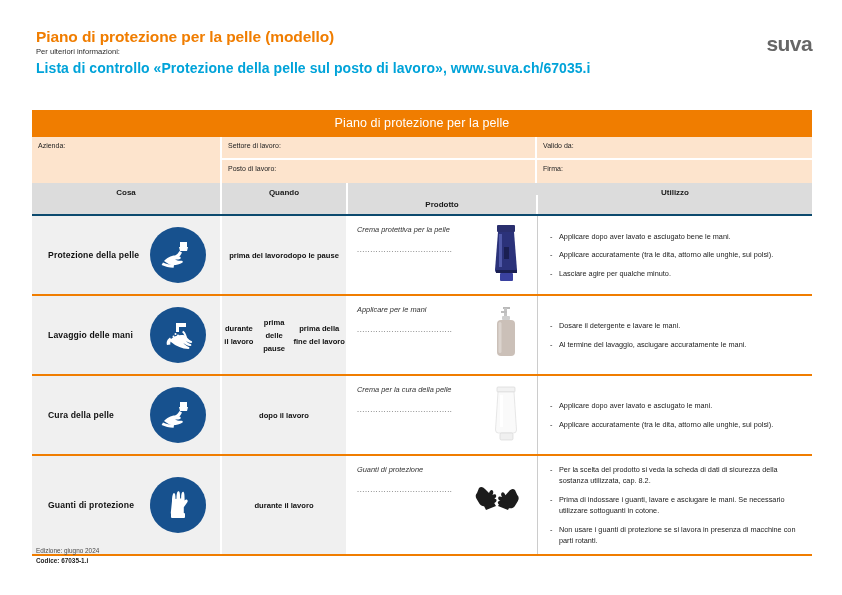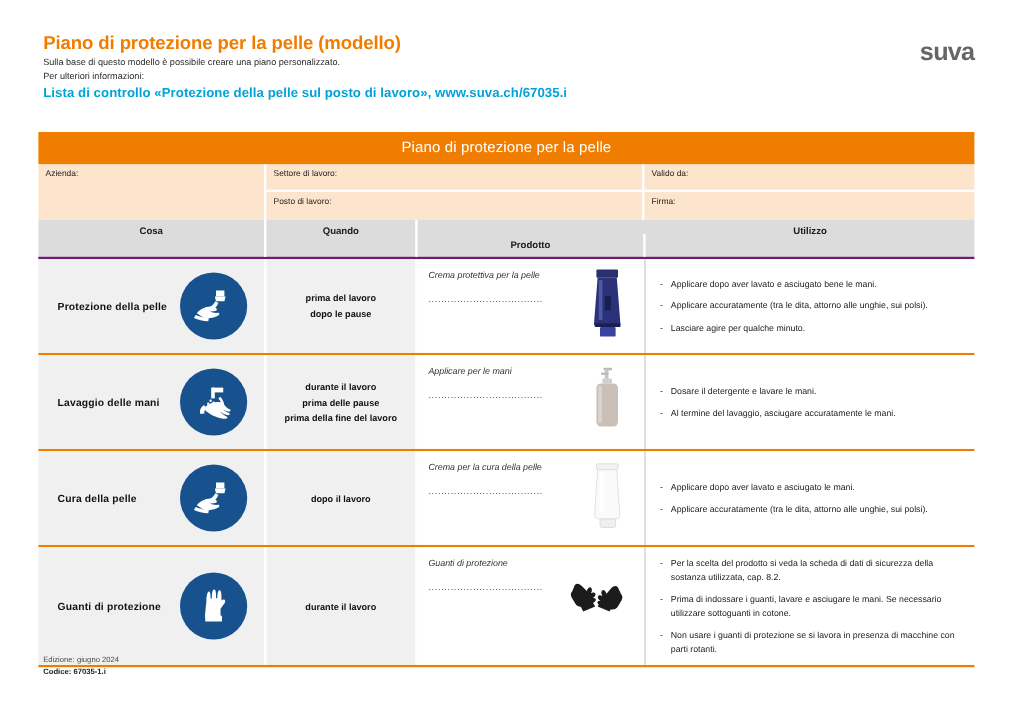--- a/index.html
+++ b/index.html
@@ -12,21 +12,21 @@
   }
   .page { position: relative; width: 842px; height: 595px; padding: 0; }
 
   
   .doc-header { position: absolute; left: 36px; top: 28px; right: 30px; }
   .doc-title {
     color: #f07d00; font-size: 15.5px; font-weight: bold;
     letter-spacing: -0.1px; 
   }
   .doc-sub { font-size: 7.6px; color: #2b2b2b; line-height: 12.2px; }
-  .doc-link { font-size: 11px; color: #00a3d9; font-weight: bold; margin-top: 2px; letter-spacing: 0.05px;}
+  .doc-link { font-size: 14px; color: #00a3d9; font-weight: bold; margin-top: 2px; letter-spacing: 0.05px;}
   .brand {
     position: absolute; right: 30px; top: 32px;
     font-size: 21px; font-weight: bold; color: #666666; letter-spacing: -0.6px;
   }
 
   
   .tbl { position: absolute; left: 32px; top: 110px; width: 780px; }
 
   .tbl-banner {
     background: #f07d00; color: #ffffff;
@@ -41,21 +41,21 @@
     padding: 5px 0 0 6px; font-size: 7px; color: #222;
   }
   .meta-col-mid { width: 315px; border-right: 2px solid #ffffff; }
   .meta-col-right { flex: 1; }
   .meta-cell {
     height: 23px; padding: 5px 0 0 6px; font-size: 7px; color: #222;
   }
   .meta-cell.top { border-bottom: 2px solid #ffffff; }
 
   
-  .cols { display: flex; background: #dcdcdc; border-bottom: 2px solid #701a75; }
+  .cols { display: flex; background: #dcdcdc; border-bottom: 2px solid #0c4a6e; }
   .cols > div {
     font-size: 8px; font-weight: bold; color: #1a1a1a;
     text-align: center; padding: 5px 0 5px;
   }
   .c-cosa { width: 190px; border-right: 2px solid #ffffff; }
   .c-quando { width: 126px; border-right: 2px solid #ffffff; }
   .c-prodotto { width: 190px; border-right: 2px solid #ffffff; margin-top: 12px; }
   .c-utilizzo { flex: 1; }
 
   
@@ -67,21 +67,21 @@
   .cosa-label { font-size: 8.6px; font-weight: bold; color: #111; letter-spacing: 0.15px; }
   .sign {
     position: absolute; right: 14px; top: 50%; transform: translateY(-50%);
     width: 56px; height: 56px; border-radius: 50%; background: #17518e;
     display: flex; align-items: center; justify-content: center;
   }
   .sign svg { display: block; }
 
   .cell-quando {
     width: 126px; background: #f0f0f0; border-right: 2px solid #ffffff;
-    display: flex; flex-direction: column; align-items: center; justify-content: center;
+    display: flex; flex-direction: row; align-items: center; justify-content: center;
     font-size: 7.6px; font-weight: bold; color: #111; line-height: 13px; text-align: center;
   }
 
   .cell-prodotto {
     width: 190px; background: #ffffff; border-right: 1px solid #cccccc;
     position: relative; padding: 9px 0 0 9px;
   }
   .prod-name { font-size: 7.4px; color: #333; font-style: italic; }
   .prod-dots { font-size: 7.4px; color: #444; letter-spacing: 0.6px; margin-top: 11px; }
   .prod-img { position: absolute; right: 14px; top: 50%; transform: translateY(-50%); }
@@ -101,21 +101,20 @@
   .footer { position: absolute; left: 36px; top: 546px; font-size: 6.4px; color: #4a4a4a; line-height: 10px; }
   .footer .code { font-weight: bold; color: #222; }
 </style>
 </head>
 <body>
 
 <div class="page">
 
   <div class="doc-header">
     <div class="doc-title">Piano di protezione per la pelle (modello)</div>
-    <div class="doc-sub">Sulla base di questo modello è possibile creare una piano personalizzato.</div>
     <div class="doc-sub">Per ulteriori informazioni:</div>
     <div class="doc-link">Lista di controllo «Protezione della pelle sul posto di lavoro», www.suva.ch/67035.i</div>
   </div>
   <div class="brand">suva</div>
 
   <div class="tbl">
 
     <div class="tbl-banner">Piano di protezione per la pelle</div>
 
     <div class="meta">

